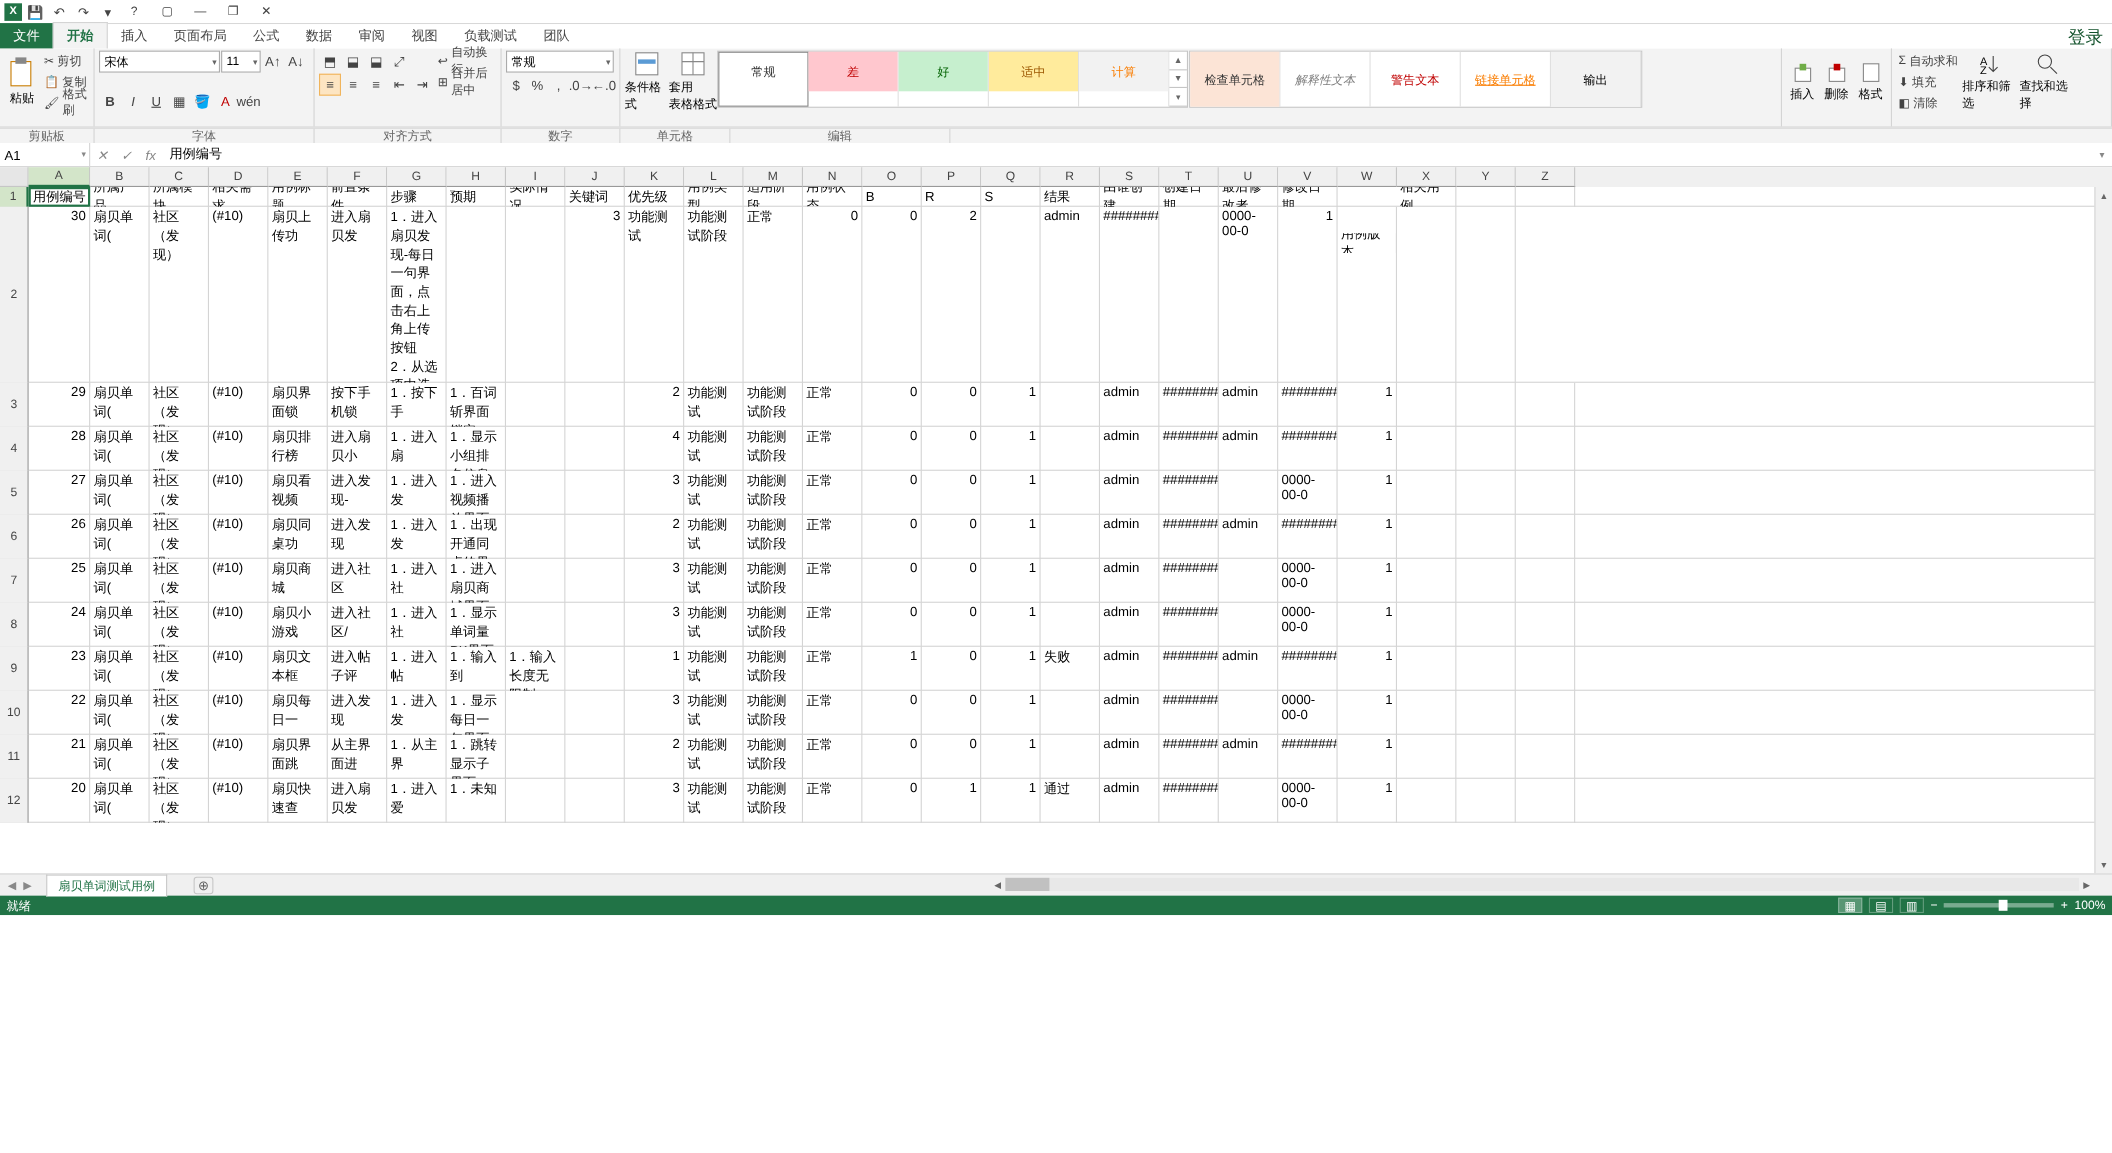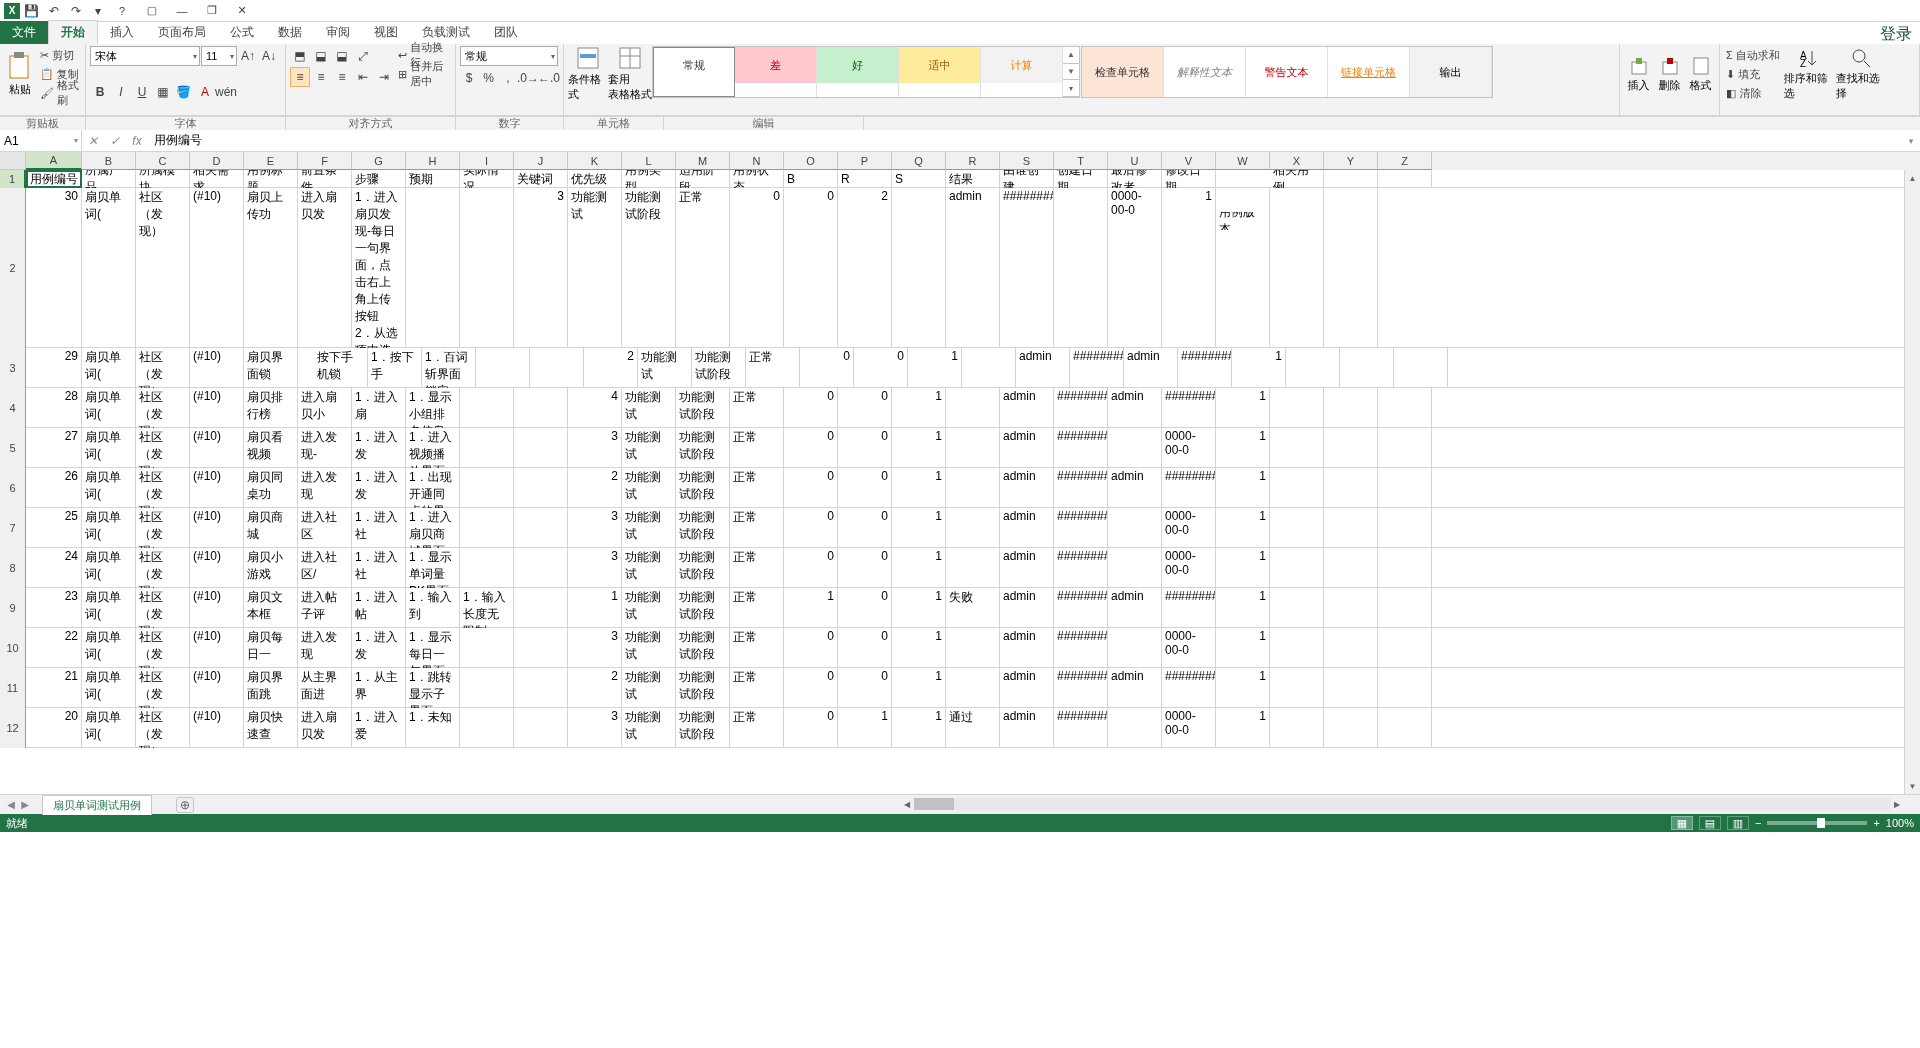--- a/index.html
+++ b/index.html
@@ -475,21 +475,21 @@
         <div class="cell wrap" style="width: 54px; height: 160px;"></div>
         <div class="cell wrap" style="width: 54px; height: 160px;"></div>
       </div>
       <div class="row" style="height: 40px;">
         <div class="row-h" style="height: 40px;">3</div>
         <div class="cell wrap num" style="width: 56px; height: 40px;">29</div>
         <div class="cell wrap" style="width: 54px; height: 40px;">扇贝单词(</div>
         <div class="cell wrap" style="width: 54px; height: 40px;">社区（发现）</div>
         <div class="cell wrap" style="width: 54px; height: 40px;">(#10)</div>
         <div class="cell wrap" style="width: 54px; height: 40px;">扇贝界面锁</div>
-        <div class="cell wrap" style="width: 54px; height: 40px; margin-left: 16px;">按下手机锁</div>
+        <div class="cell wrap" style="width: 54px; height: 40px;">按下手机锁</div>
         <div class="cell wrap" style="width: 54px; height: 40px;">1．按下手</div>
         <div class="cell wrap" style="width: 54px; height: 40px;">1．百词斩界面锁定</div>
         <div class="cell wrap" style="width: 54px; height: 40px;"></div>
         <div class="cell wrap" style="width: 54px; height: 40px;"></div>
         <div class="cell wrap num" style="width: 54px; height: 40px;">2</div>
         <div class="cell wrap" style="width: 54px; height: 40px;">功能测试</div>
         <div class="cell wrap" style="width: 54px; height: 40px;">功能测试阶段</div>
         <div class="cell wrap" style="width: 54px; height: 40px;">正常</div>
         <div class="cell wrap num" style="width: 54px; height: 40px;">0</div>
         <div class="cell wrap num" style="width: 54px; height: 40px;">0</div>

